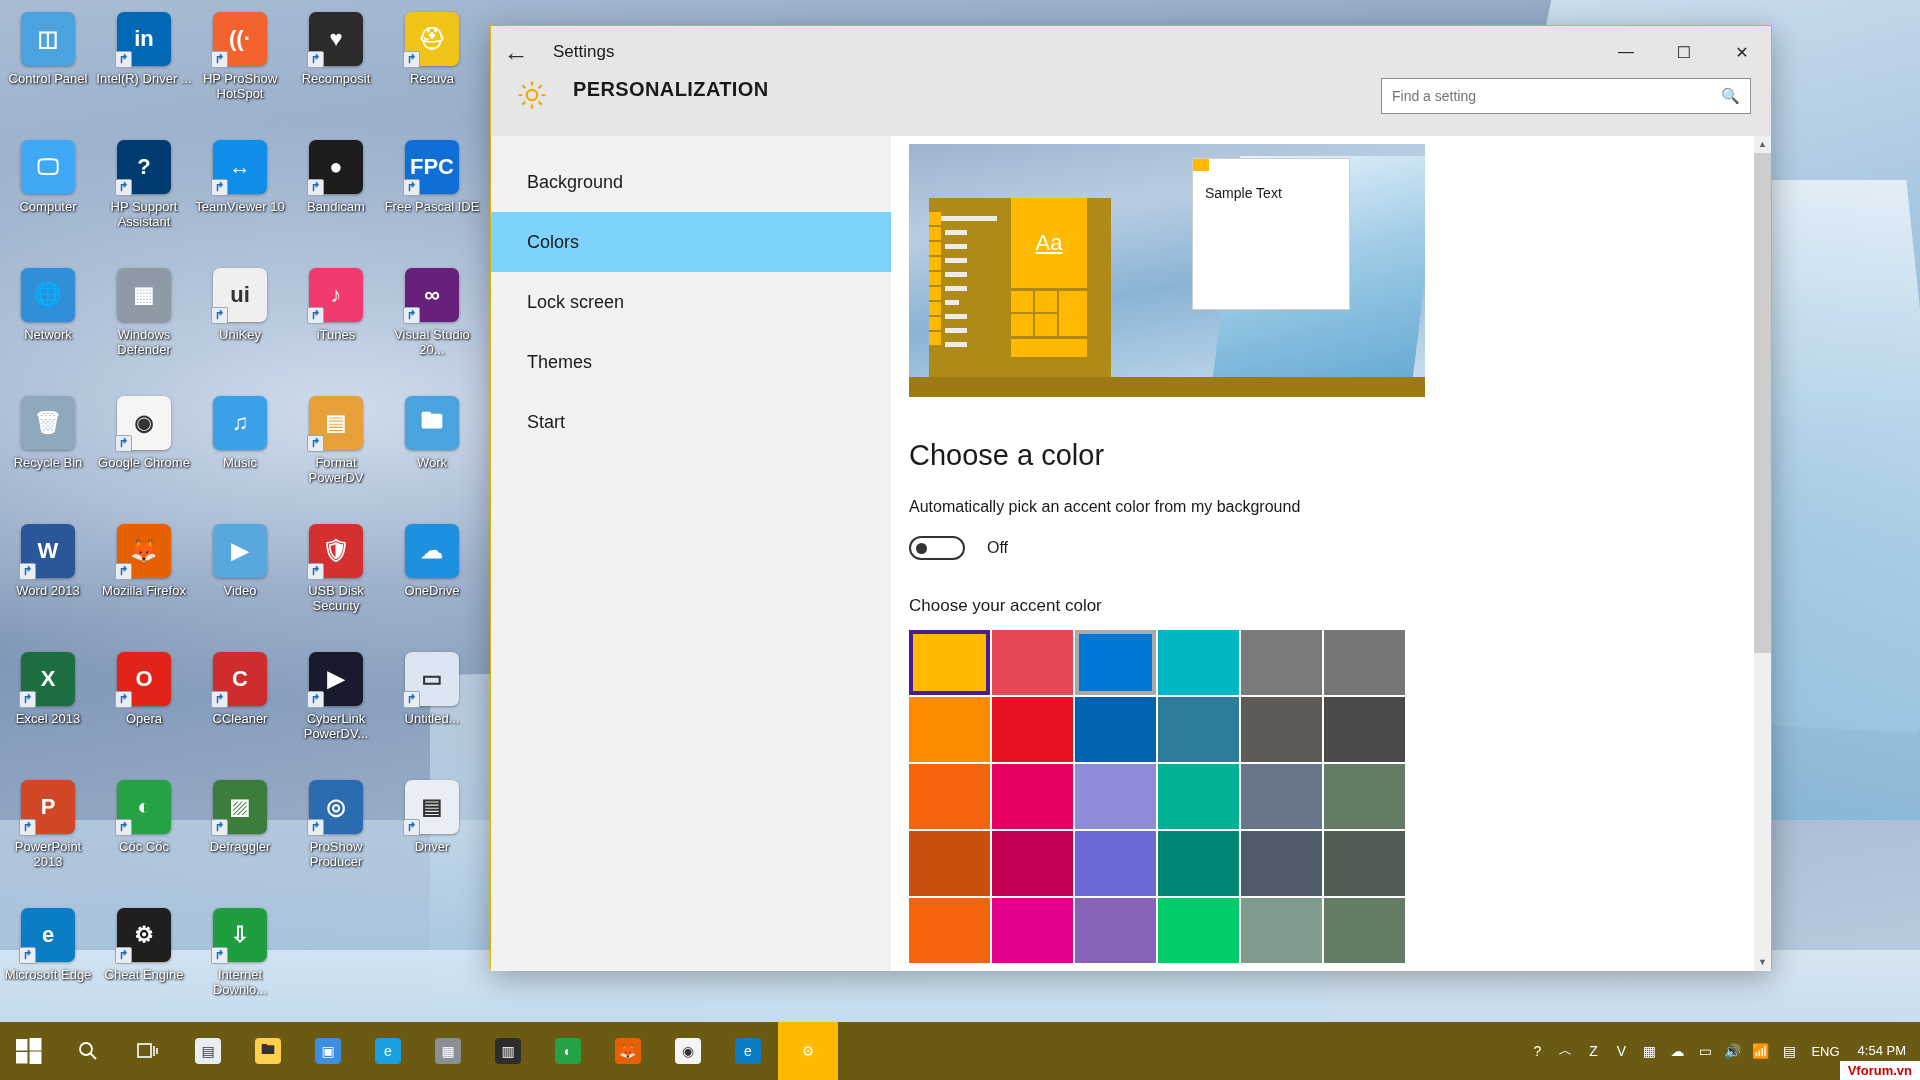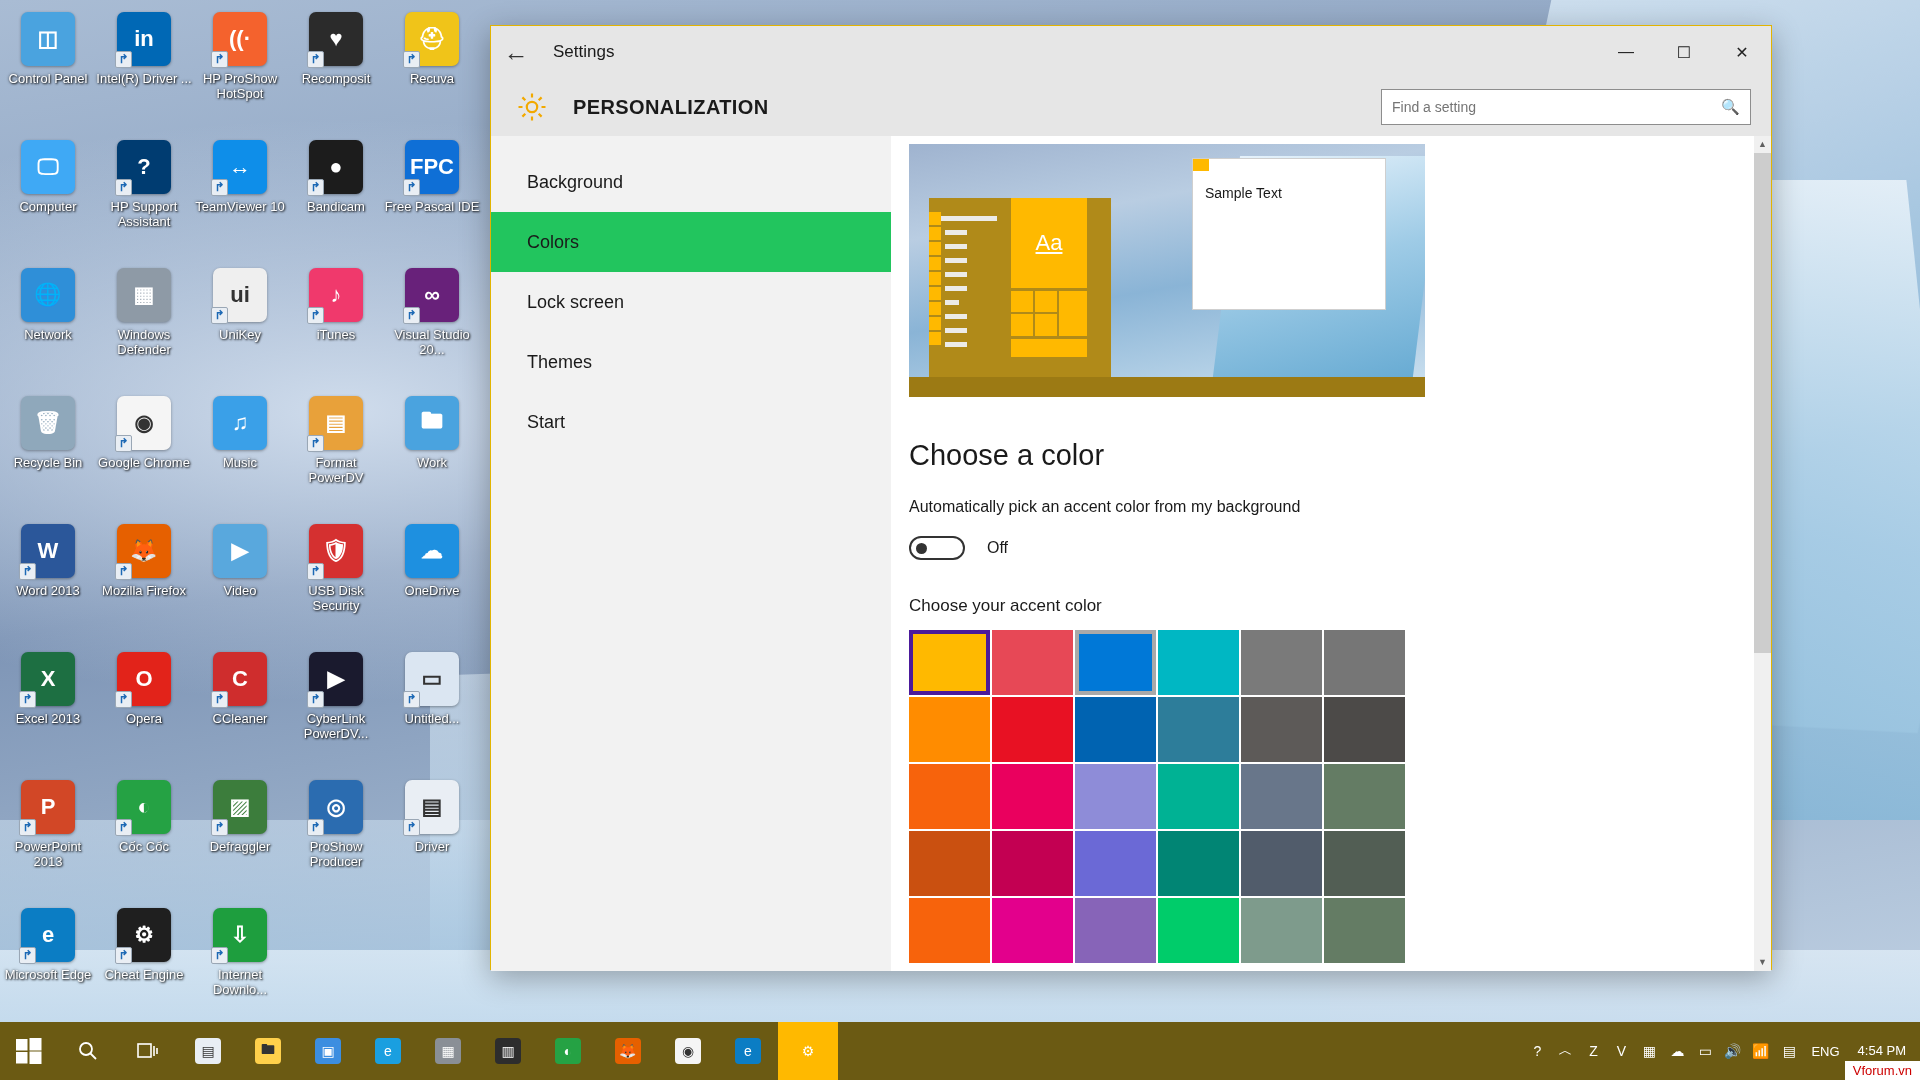--- a/index.html
+++ b/index.html
@@ -48,50 +48,50 @@
   
   .win { position:absolute; left:490px; top:25px; width:1282px; height:945px;
          background:#fff; border:1px solid #e2b400; box-shadow:0 8px 28px rgba(0,0,0,.3); }
   .titlebar { height:52px; background:#e6e6e6; display:flex; align-items:center; position:relative; }
   .backbtn { width:50px; height:52px; display:flex; align-items:center; justify-content:center;
              font-size:25px; color:#333; }
   .wtitle { font-size:17px; color:#1a1a1a; margin-left:12px; }
   .wctrl { margin-left:auto; display:flex; height:52px; }
   .wbtn { width:58px; height:52px; display:flex; align-items:center; justify-content:center;
           font-size:16px; color:#222; }
-  .hdr2 { height:58px; background:#e6e6e6; display:flex; align-items:center; }
+  .hdr2 { height:58px; background:#e6e6e6; display:flex; }
   .gear { width:34px; height:34px; margin-left:24px; position:relative; }
   .hdrtitle { font-size:20px; font-weight:bold; letter-spacing:.4px; color:#1a1a1a; margin-left:24px; }
   .search { margin-left:auto; margin-right:20px; width:370px; height:36px; background:#fff;
             border:1px solid #8d8d8d; display:flex; align-items:center; padding:0 10px; }
   .search input { border:0; outline:0; flex:1; font-size:14px; font-family:inherit; color:#333; }
   .srch-ico { color:#444; font-size:15px; }
 
   .body { display:flex; height:835px; }
   .side { width:400px; background:#f2f2f2; padding-top:16px; }
   .sitem { height:60px; display:flex; align-items:center; padding-left:36px;
            font-size:18px; color:#1a1a1a; }
-  .sitem.active { background:#22c55e; }
+  .sitem.active { background:#7dd3fc; }
   .content { flex:1; background:#fff; position:relative; overflow:hidden; }
   .pane { padding:0 0 0 18px; }
 
   
   .preview { position:relative; width:516px; height:253px; margin-top:8px; margin-left:0px;
              background:linear-gradient(170deg,#9fb3cf 0%,#b9cde2 28%,#8ab4d6 55%,#cfe3f1 100%);
              overflow:hidden; }
   .pv-ice { position:absolute; right:0; top:12px; width:200px; height:245px;
             background:linear-gradient(165deg,#e6f2fb 0%,#9ecbe6 45%,#5fa6d0 100%);
             transform:skewX(-7deg); }
   .startmenu { position:absolute; left:20px; top:54px; width:182px; height:199px; background:#b08a19; }
   .sm-big { position:absolute; left:102px; top:54px; width:76px; height:90px; background:#ffb900;
             color:#fff; display:flex; align-items:center; justify-content:center; font-size:22px;text-decoration:underline; }
   .sm-bar { position:absolute; background:#ecebe7; height:5px; }
   .sm-sq { position:absolute; background:#ffb900; }
   .taskbarpv { position:absolute; left:0; bottom:0; width:516px; height:20px; background:#9c7a14; }
-  .pv-win { position:absolute; left:283px; top:14px; width:194px; height:152px;
+  .pv-win { position:absolute; left:283px; top:14px; width:158px; height:152px;
             background:#fff; border:1px solid #cfcfcf; }
   .pv-win-bar { height:12px; background:#ffb900; width:16px; }
   .pv-win-txt { padding:14px 0 0 12px; font-size:14px; color:#1a1a1a; }
 
   h2.head { font-size:29px; font-weight:normal; color:#1a1a1a; margin:42px 0 0 0; }
   .subtxt { font-size:16px; color:#1a1a1a; margin-top:26px; }
   .togrow { display:flex; align-items:center; margin-top:20px; }
   .toggle { width:56px; height:24px; border:2px solid #333; border-radius:13px;
             background:#fff; position:relative; }
   .knob { position:absolute; left:5px; top:5px; width:11px; height:11px;
@@ -116,21 +116,21 @@
   .tbtn { width:60px; height:58px; display:flex; align-items:center; justify-content:center;
           position:relative; }
   .tbtn.act { background:#ffb900; }
   .tile { width:26px; height:26px; border-radius:4px; }
   .tray { margin-left:auto; display:flex; align-items:center; height:58px; padding-right:4px; }
   .trayico { width:28px; height:58px; display:flex; align-items:center; justify-content:center;
              color:#fff; font-size:14px; }
   .clock { color:#fff; font-size:13px; line-height:16px; text-align:center; padding:0 10px; }
   .lang { color:#fff; font-size:13px; padding:0 8px; }
   .vbadge { position:absolute; right:0; bottom:0; background:#fff; color:#c00;
-            font-size:13px; font-weight:normal; padding:2px 8px; }
+            font-size:13px; font-weight:bold; padding:2px 8px; }
 </style>
 </head>
 <body>
 
 <div class="wp">
   <div class="ice1"></div>
     <div class="ice2"></div>
   <div class="ice3"></div>
     <div class="ice4"></div>
     <div class="snowline"></div>

